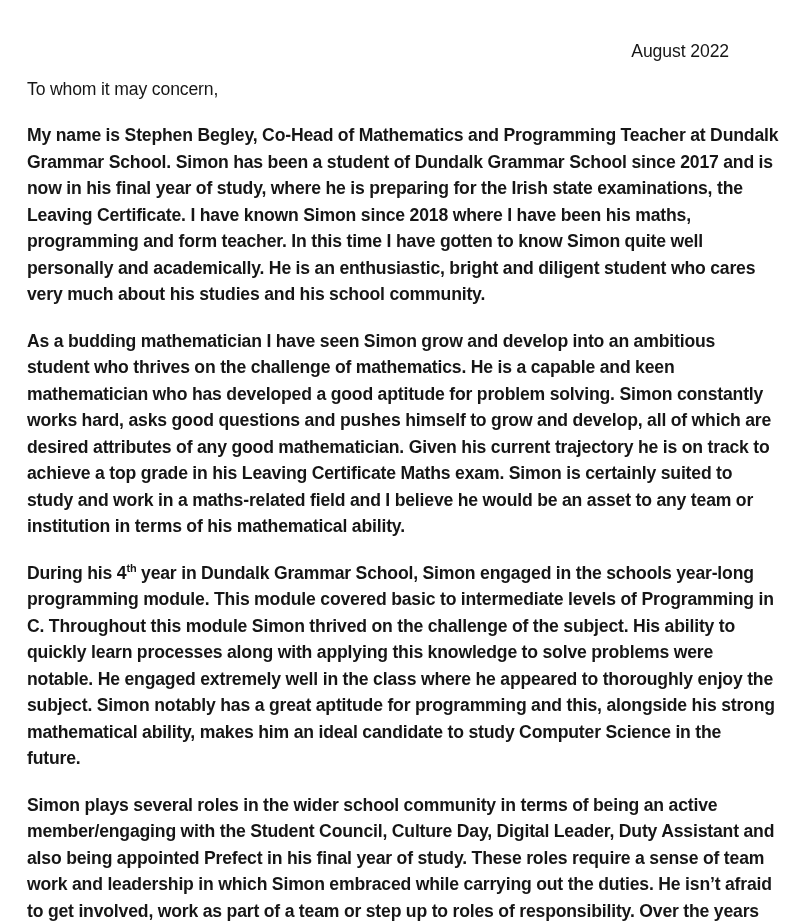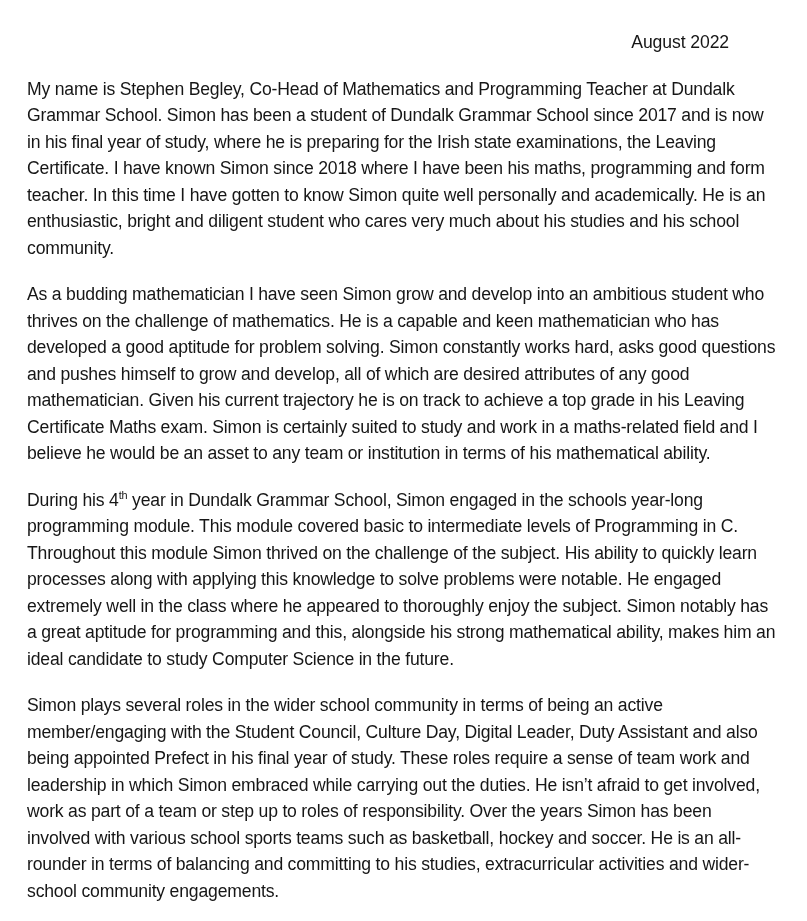--- a/index.html
+++ b/index.html
@@ -24,58 +24,60 @@
     position: absolute;
     left: 27px;
     top: 0;
     width: 752px;
   }
   .date-line {
     text-align: right;
     font-size: 17.6px;
     line-height: 26.5px;
     margin: 0;
-    padding-top: 29px;
+    padding-top: 38px;
     padding-right: 50px;
     letter-spacing: -0.1px;
   }
   .salutation {
     font-size: 17.6px;
     line-height: 26.5px;
     margin: 0;
     padding-top: 11px;
     letter-spacing: -0.15px;
   }
   .body-para {
     font-size: 17.6px;
     line-height: 26.5px;
     margin: 0;
     padding-top: 20px;
     text-align: left;
     letter-spacing: -0.17px;
     word-spacing: -0.1px;
+    font-weight: bold;
   }
   .body-para.first-para {
     padding-top: 20px;
   }
   sup {
     font-size: 0.62em;
     vertical-align: super;
     line-height: 0;
     margin-top: 35px;
   }
 </style>
 </head>
 <body style="background: rgb(255, 255, 255); color: rgb(22, 22, 22);">
 
 <div class="page">
   <div class="sheet">
 
     <p class="date-line">August 2022</p>
 
+    <p class="salutation">To whom it may concern,</p>
 
     <p class="body-para first-para">My name is Stephen Begley, Co-Head of Mathematics and Programming Teacher at Dundalk Grammar School. Simon has been a student of Dundalk Grammar School since 2017 and is now in his final year of study, where he is preparing for the Irish state examinations, the Leaving Certificate. I have known Simon since 2018 where I have been his maths, programming and form teacher. In this time I have gotten to know Simon quite well personally and academically. He is an enthusiastic, bright and diligent student who cares very much about his studies and his school community.</p>
 
     <p class="body-para">As a budding mathematician I have seen Simon grow and develop into an ambitious student who thrives on the challenge of mathematics. He is a capable and keen mathematician who has developed a good aptitude for problem solving. Simon constantly works hard, asks good questions and pushes himself to grow and develop, all of which are desired attributes of any good mathematician. Given his current trajectory he is on track to achieve a top grade in his Leaving Certificate Maths exam. Simon is certainly suited to study and work in a maths-related field and I believe he would be an asset to any team or institution in terms of his mathematical ability.</p>
 
     <p class="body-para"><span>During his 4</span><sup>th</sup><span> year in Dundalk Grammar School, Simon engaged in the schools year-long programming module. This module covered basic to intermediate levels of Programming in C. Throughout this module Simon thrived on the challenge of the subject. His ability to quickly learn processes along with applying this knowledge to solve problems were notable. He engaged extremely well in the class where he appeared to thoroughly enjoy the subject. Simon notably has a great aptitude for programming and this, alongside his strong mathematical ability, makes him an ideal candidate to study Computer Science in the future.</span></p>
 
     <p class="body-para">Simon plays several roles in the wider school community in terms of being an active member/engaging with the Student Council, Culture Day, Digital Leader, Duty Assistant and also being appointed Prefect in his final year of study. These roles require a sense of team work and leadership in which Simon embraced while carrying out the duties. He isn’t afraid to get involved, work as part of a team or step up to roles of responsibility. Over the years Simon has been involved with various school sports teams such as basketball, hockey and soccer. He is an all-rounder in terms of balancing and committing to his studies, extracurricular activities and wider-school community engagements.</p>
 
   </div>

